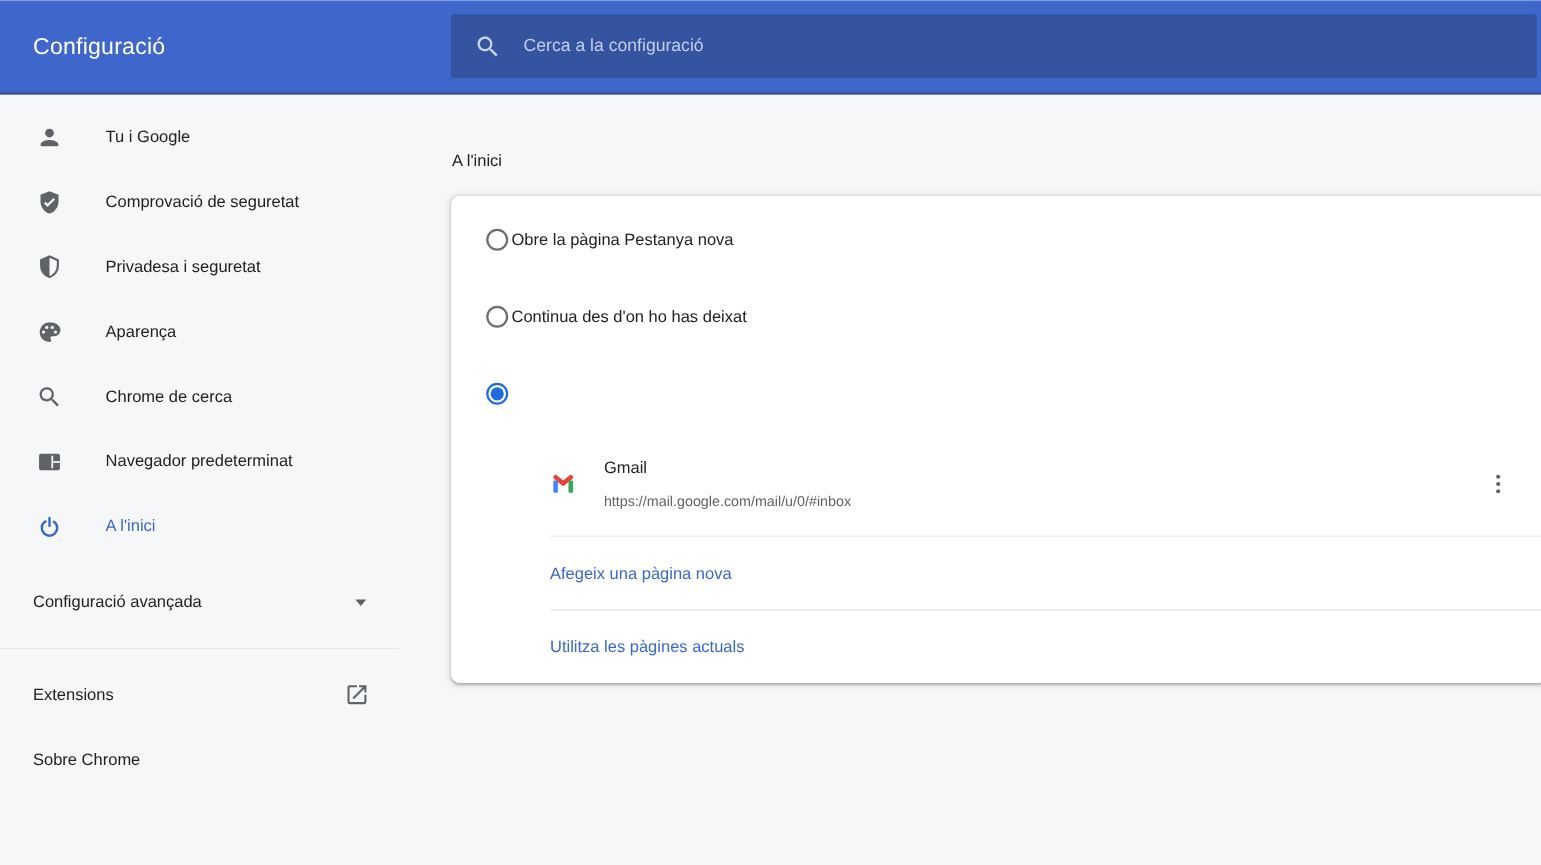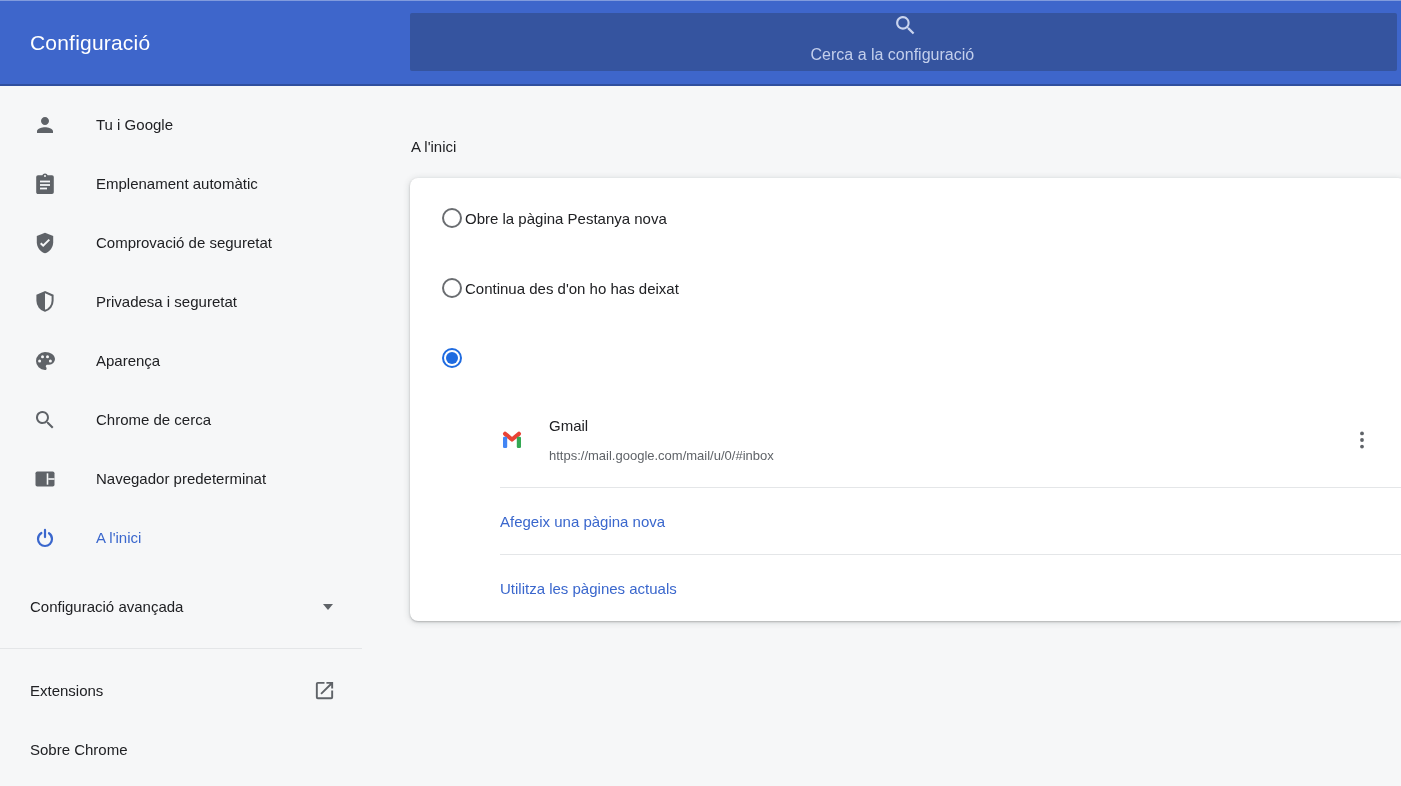--- a/index.html
+++ b/index.html
@@ -22,21 +22,21 @@
     border-top:1px solid rgba(255,255,255,.35);
     border-bottom:2px solid rgba(0,0,0,.22);
   }
   .page-title{
     position:absolute;left:30px;top:50%;transform:translateY(-50%);
     margin:0;font-size:21px;font-weight:500;color:#fff;letter-spacing:.2px;
   }
   .searchbox{
     position:absolute;left:410px;right:4px;top:12px;height:58px;
     background:var(--header-search-bg);border-radius:2px;
-    display:flex;align-items:center;padding-left:21px;flex-direction:column;
+    display:flex;align-items:center;padding-left:21px;
   }
   .searchbox .mag{flex:none;margin-right:18px;color:#c9d4ef}
   .search-input{
     flex:1;background:transparent;border:none;outline:none;
     font-family:inherit;font-size:16px;color:#e8edf9;
   }
   .search-input::placeholder{color:#c3cfec;opacity:1}
   
   .sidebar{position:absolute;top:86px;left:0;width:400px;padding-top:9px}
   .nav-item{
@@ -109,29 +109,20 @@
 
 <nav class="sidebar">
 
   <div class="nav-item">
     <svg class="ic" viewBox="0 0 24 24" fill="currentColor">
       <path d="M12 12c2.2 0 4-1.8 4-4s-1.8-4-4-4-4 1.8-4 4 1.8 4 4 4zm0 2.2c-2.7 0-8 1.3-8 4V20h16v-1.8c0-2.7-5.3-4-8-4z"></path>
     </svg>
     <span>Tu i Google</span>
   </div>
 
-  <div class="nav-item">
-    <svg class="ic" viewBox="0 0 24 24" fill="currentColor">
-      <path d="M19 3.2h-4.3A2.8 2.8 0 0 0 12 1.4a2.8 2.8 0 0 0-2.7 1.8H5a1.8 1.8 0 0 0-1.8 1.8v15.2c0 1 .8 1.8 1.8 1.8h14a1.8 1.8 0 0 0 1.8-1.8V5A1.8 1.8 0 0 0 19 3.2zM12 3a1 1 0 1 1 0 2 1 1 0 0 1 0-2z"></path>
-      <rect x="7" y="8.6" width="10" height="1.8" style="fill:var(--page-bg)"></rect>
-      <rect x="7" y="12.1" width="10" height="1.8" style="fill:var(--page-bg)"></rect>
-      <rect x="7" y="15.6" width="7" height="1.8" style="fill:var(--page-bg)"></rect>
-    </svg>
-    <span>Emplenament automàtic</span>
-  </div>
 
   <div class="nav-item">
     <svg class="ic" viewBox="0 0 24 24" fill="currentColor">
       <path d="M12 1.8 3.8 5v6.2c0 5 3.5 9.8 8.2 11 4.7-1.2 8.2-6 8.2-11V5L12 1.8z"></path>
       <path style="fill:var(--page-bg)" d="M10.2 16.1 7 12.9l1.4-1.4 1.8 1.8 5.4-5.4L17 9.3z"></path>
     </svg>
     <span>Comprovació de seguretat</span>
   </div>
 
   <div class="nav-item">

